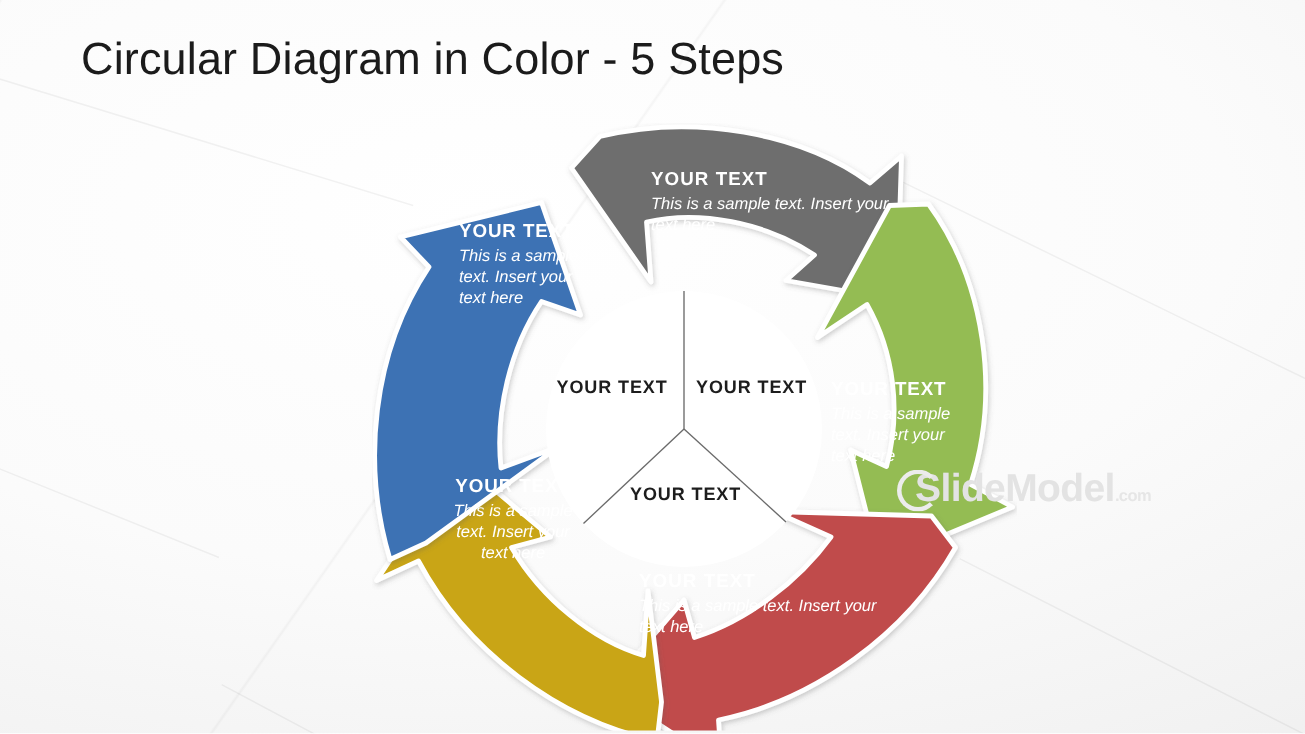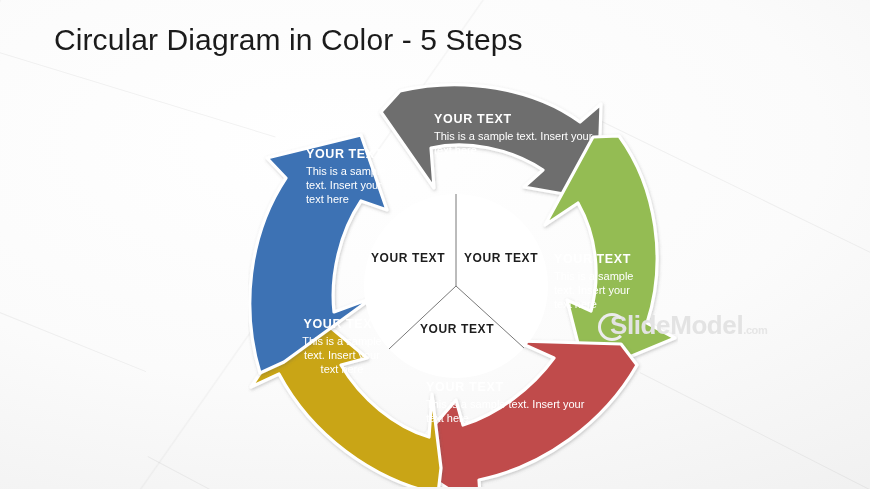--- a/index.html
+++ b/index.html
@@ -107,20 +107,21 @@
     font-size: 12.5px;
     font-weight: bold;
     letter-spacing: 0.7px;
     margin-bottom: 3px;
     white-space: nowrap;
   }
   .seg-label .seg-body {
     font-size: 11px;
     line-height: 14px;
     font-weight: 400;
+    font-style: italic;
   }
 
   .lbl-gray   { left: 186px; top: 30px;  width: 170px; }
   .lbl-green  { left: 306px; top: 170px; width: 92px; }
   .lbl-red    { left: 178px; top: 298px; width: 160px; }
   .lbl-yellow { left: 46px;  top: 235px; width: 96px; text-align: center; }
   .lbl-blue   { left: 58px;  top: 65px;  width: 96px; }
 
   .lbl-yellow .seg-title,
   .lbl-blue .seg-title,

